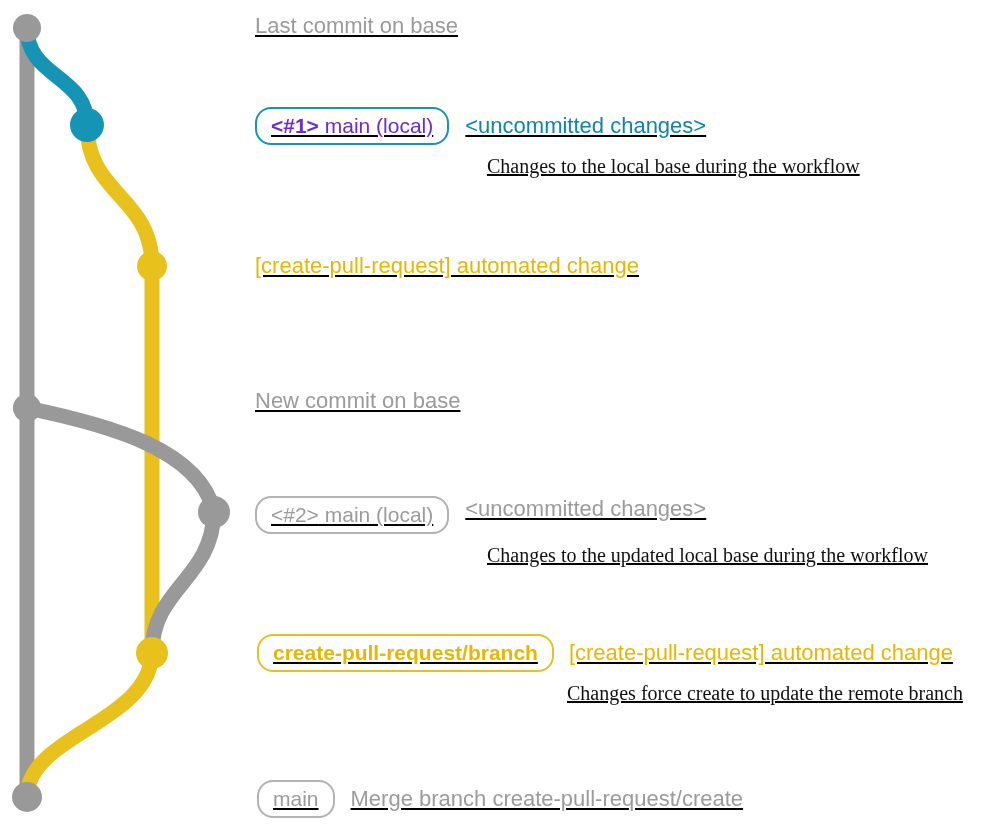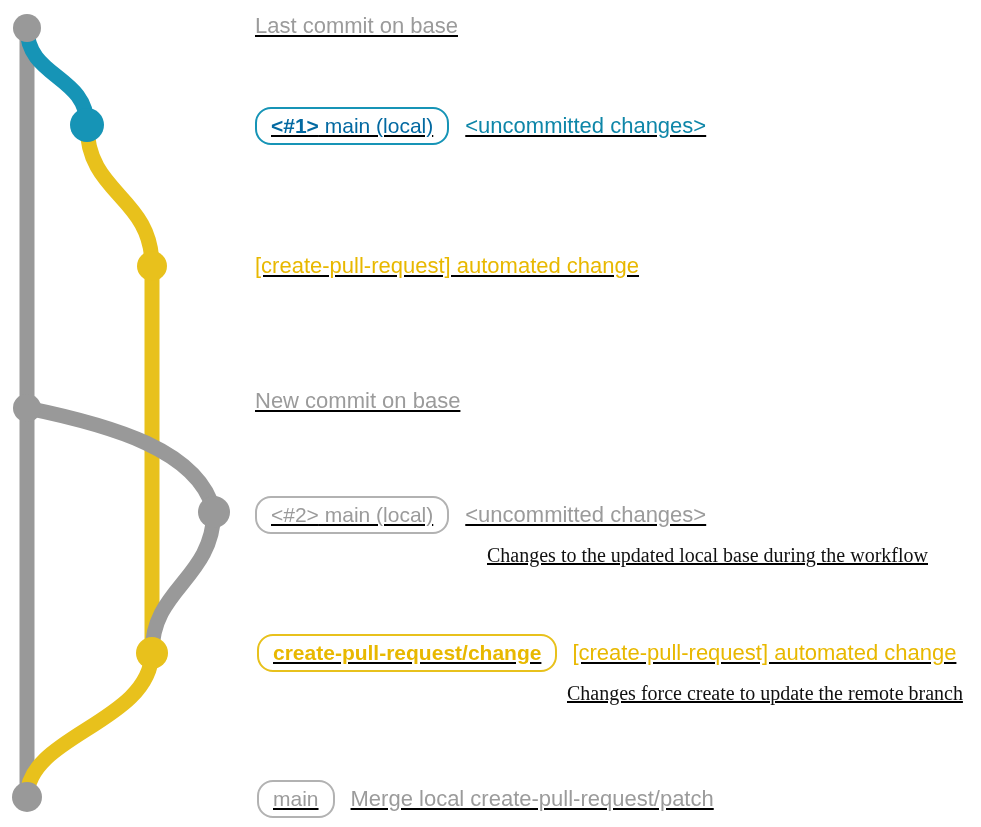--- a/index.html
+++ b/index.html
@@ -31,21 +31,21 @@
     border-radius: 16px;
     padding: 5px 14px 6px 14px;
     font-size: 21px;
     line-height: 23px;
     white-space: nowrap;
     background: #ffffff;
     box-sizing: border-box;
   }
   .badge .bold { font-weight: bold; }
 
-  .badge.blue   { border-color: #1694b6; color: #0369a1; }
+  .badge.blue   { border-color: #1694b6; color: #6d28d9; }
   .badge.gray   { border-color: #b2b2b2; color: #9b9b9b; }
   .badge.yellow { border-color: #e8c11c; color: #e8b800; font-weight: bold; }
 
   .headline {
     font-size: 22px;
     line-height: 26px;
     white-space: nowrap;
   }
   .headline.blue   { color: #0e86a8; }
   .headline.gray   { color: #9b9b9b; }
@@ -94,50 +94,51 @@
   <div class="headline gray">Last commit on base</div>
 </div>
 
 <div class="block" style="left:255px; top:107px;">
   <div style="display:flex; align-items:center;">
     <div class="badge blue">
       <span class="bold">&lt;#1&gt;</span><span> main (local)</span>
     </div>
     <div class="headline blue" style="margin-left:16px;">&lt;uncommitted changes&gt;</div>
   </div>
+  <div class="subline" style="margin-left:232px; margin-top:9px;">Changes to the local base during the workflow</div>
 </div>
 
 <div class="block" style="left:255px; top:253px;">
   <div class="headline yellow">[create-pull-request] automated change</div>
 </div>
 
 <div class="block" style="left:255px; top:388px;">
   <div class="headline gray">New commit on base</div>
 </div>
 
 <div class="block" style="left:255px; top:496px;">
-  <div style="display:flex; align-items:center;">
+  <div style="display:flex; align-items:flex-start;">
     <div class="badge gray">
       <span>&lt;#2&gt;</span><span> main (local)</span>
     </div>
     <div class="headline gray" style="margin-left:16px;">&lt;uncommitted changes&gt;</div>
   </div>
   <div class="subline" style="margin-left:232px; margin-top:9px;text-align:right;">Changes to the updated local base during the workflow</div>
 </div>
 
 <div class="block" style="left:257px; top:634px;">
   <div style="display:flex; align-items:center;">
     <div class="badge yellow">
-      <span>create-pull-request/change</span><span></span>
+      <span>create-pull-request/branch</span><span></span>
     </div>
     <div class="headline yellow" style="margin-left:15px;">[create-pull-request] automated change</div>
   </div>
   <div class="subline" style="margin-left:310px; margin-top:9px;">Changes force create to update the remote branch</div>
 </div>
 
 <div class="block" style="left:257px; top:780px;">
   <div style="display:flex; align-items:center;">
     <div class="badge gray">
       <span>main</span><span></span>
     </div>
-    <div class="headline gray" style="margin-left:16px;">Merge local create-pull-request/patch</div>
+    <div class="headline gray" style="margin-left:16px;">Merge branch create-pull-request/create</div>
   </div>
 </div>
 
 </body></html>

